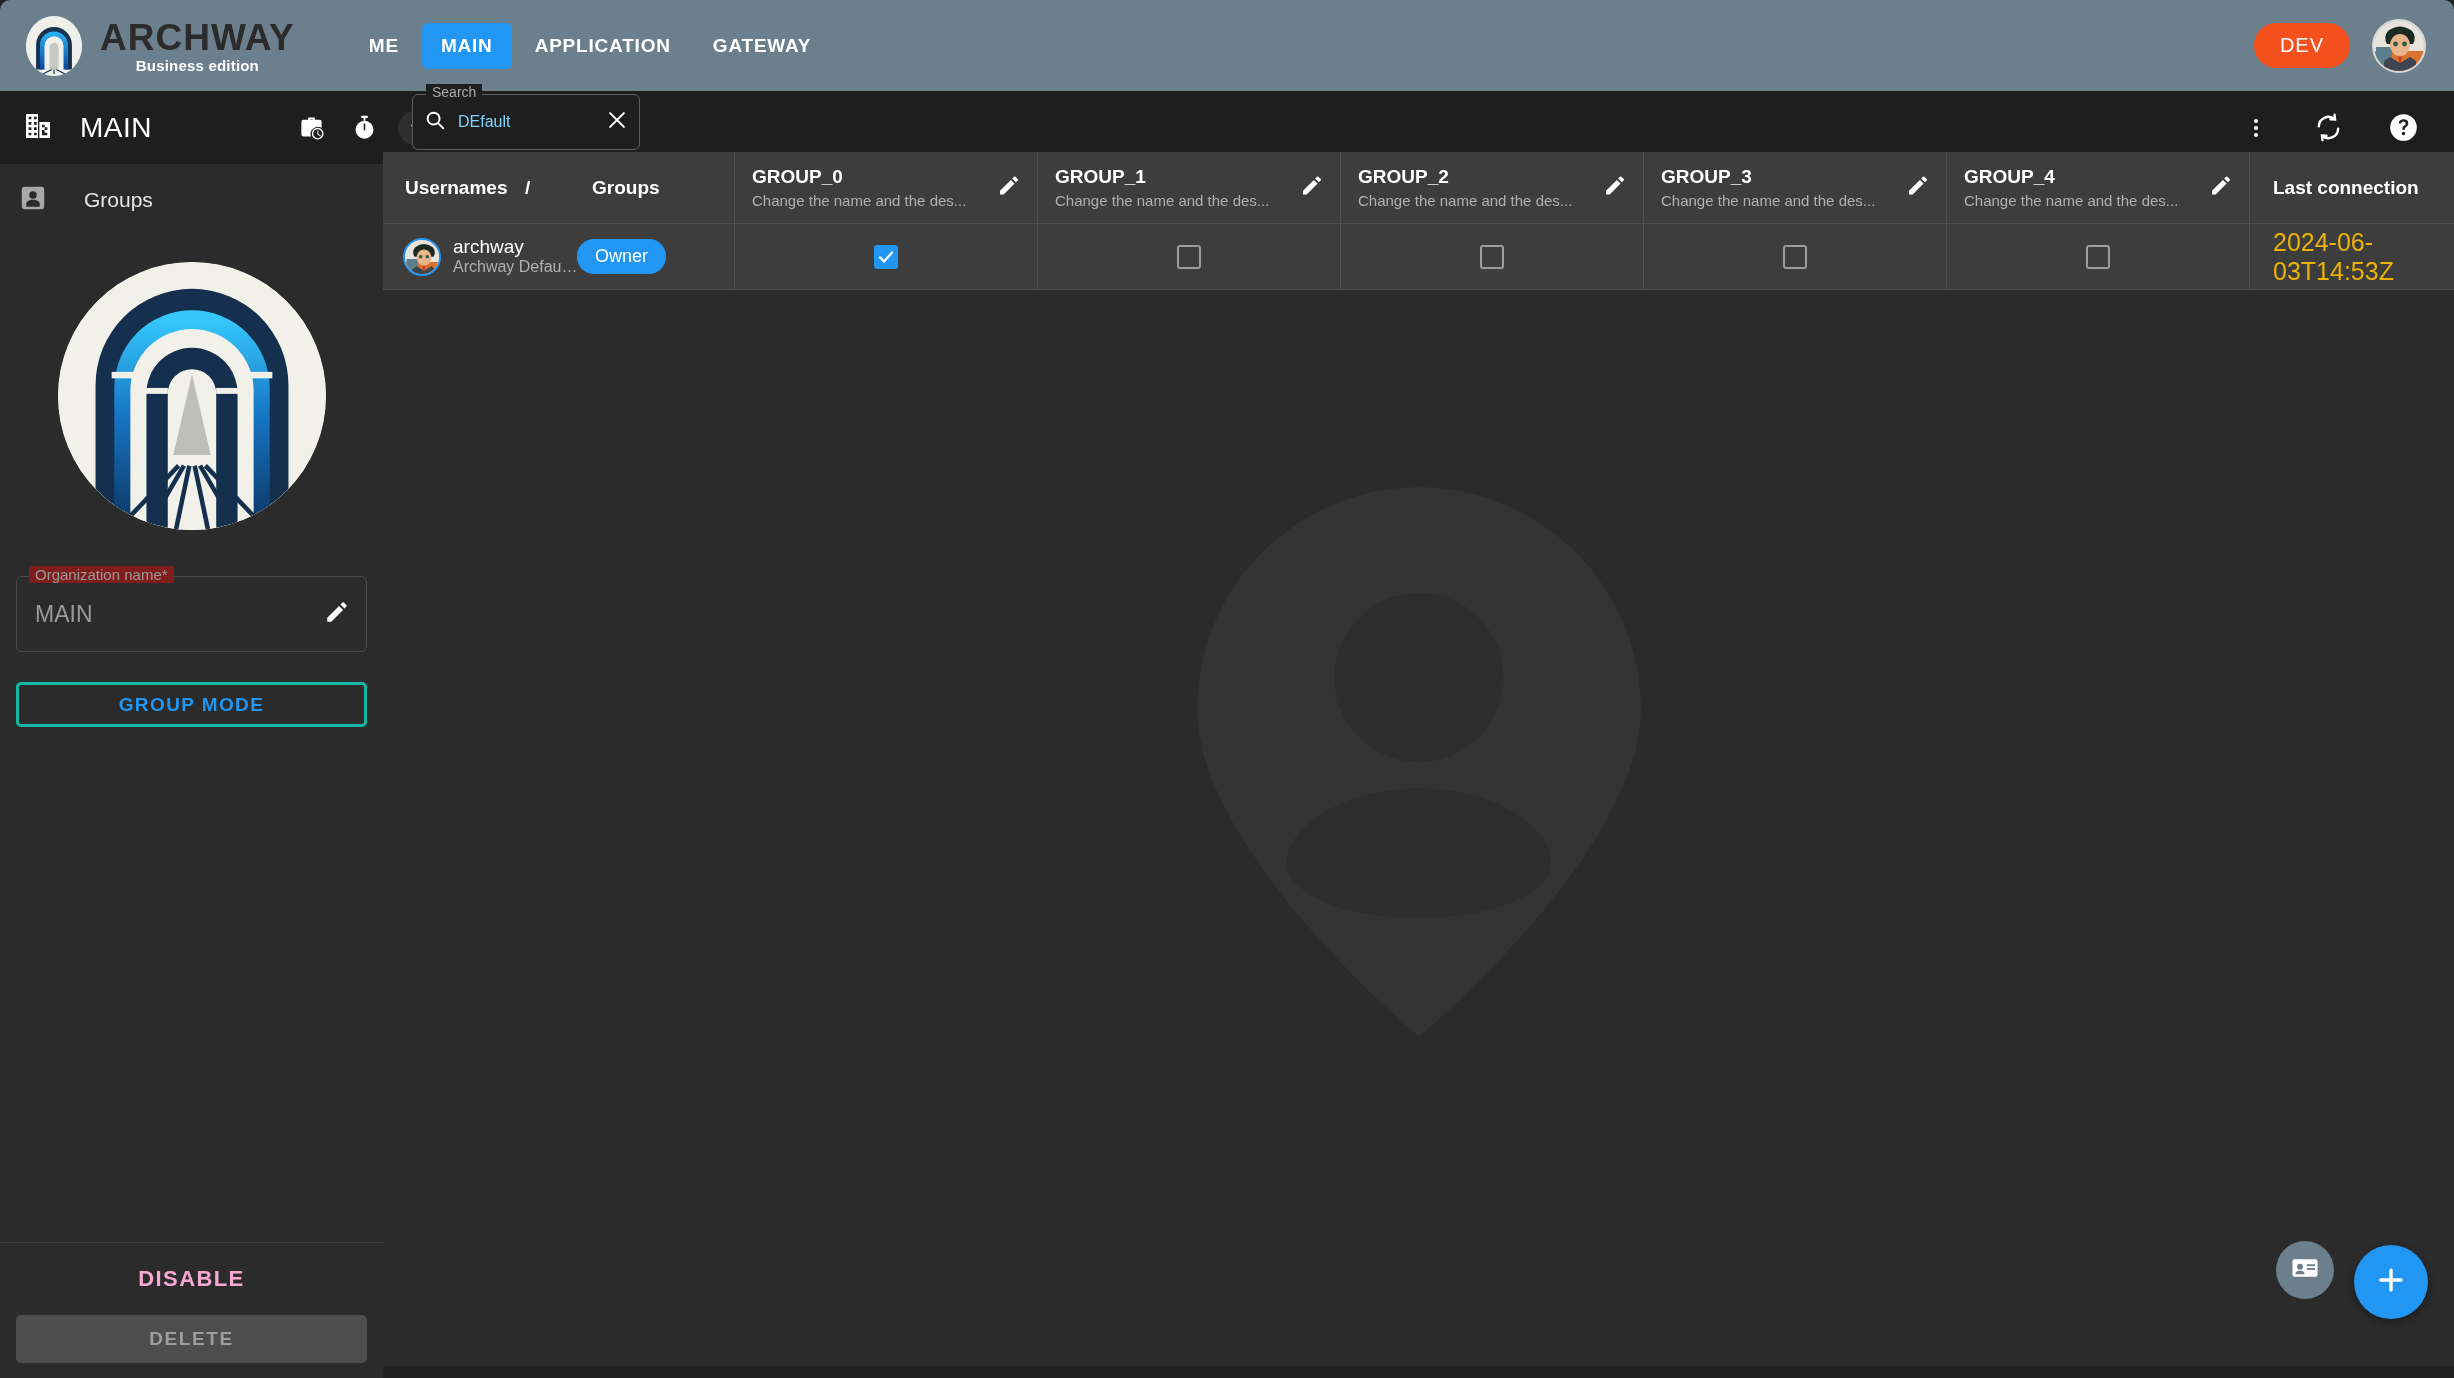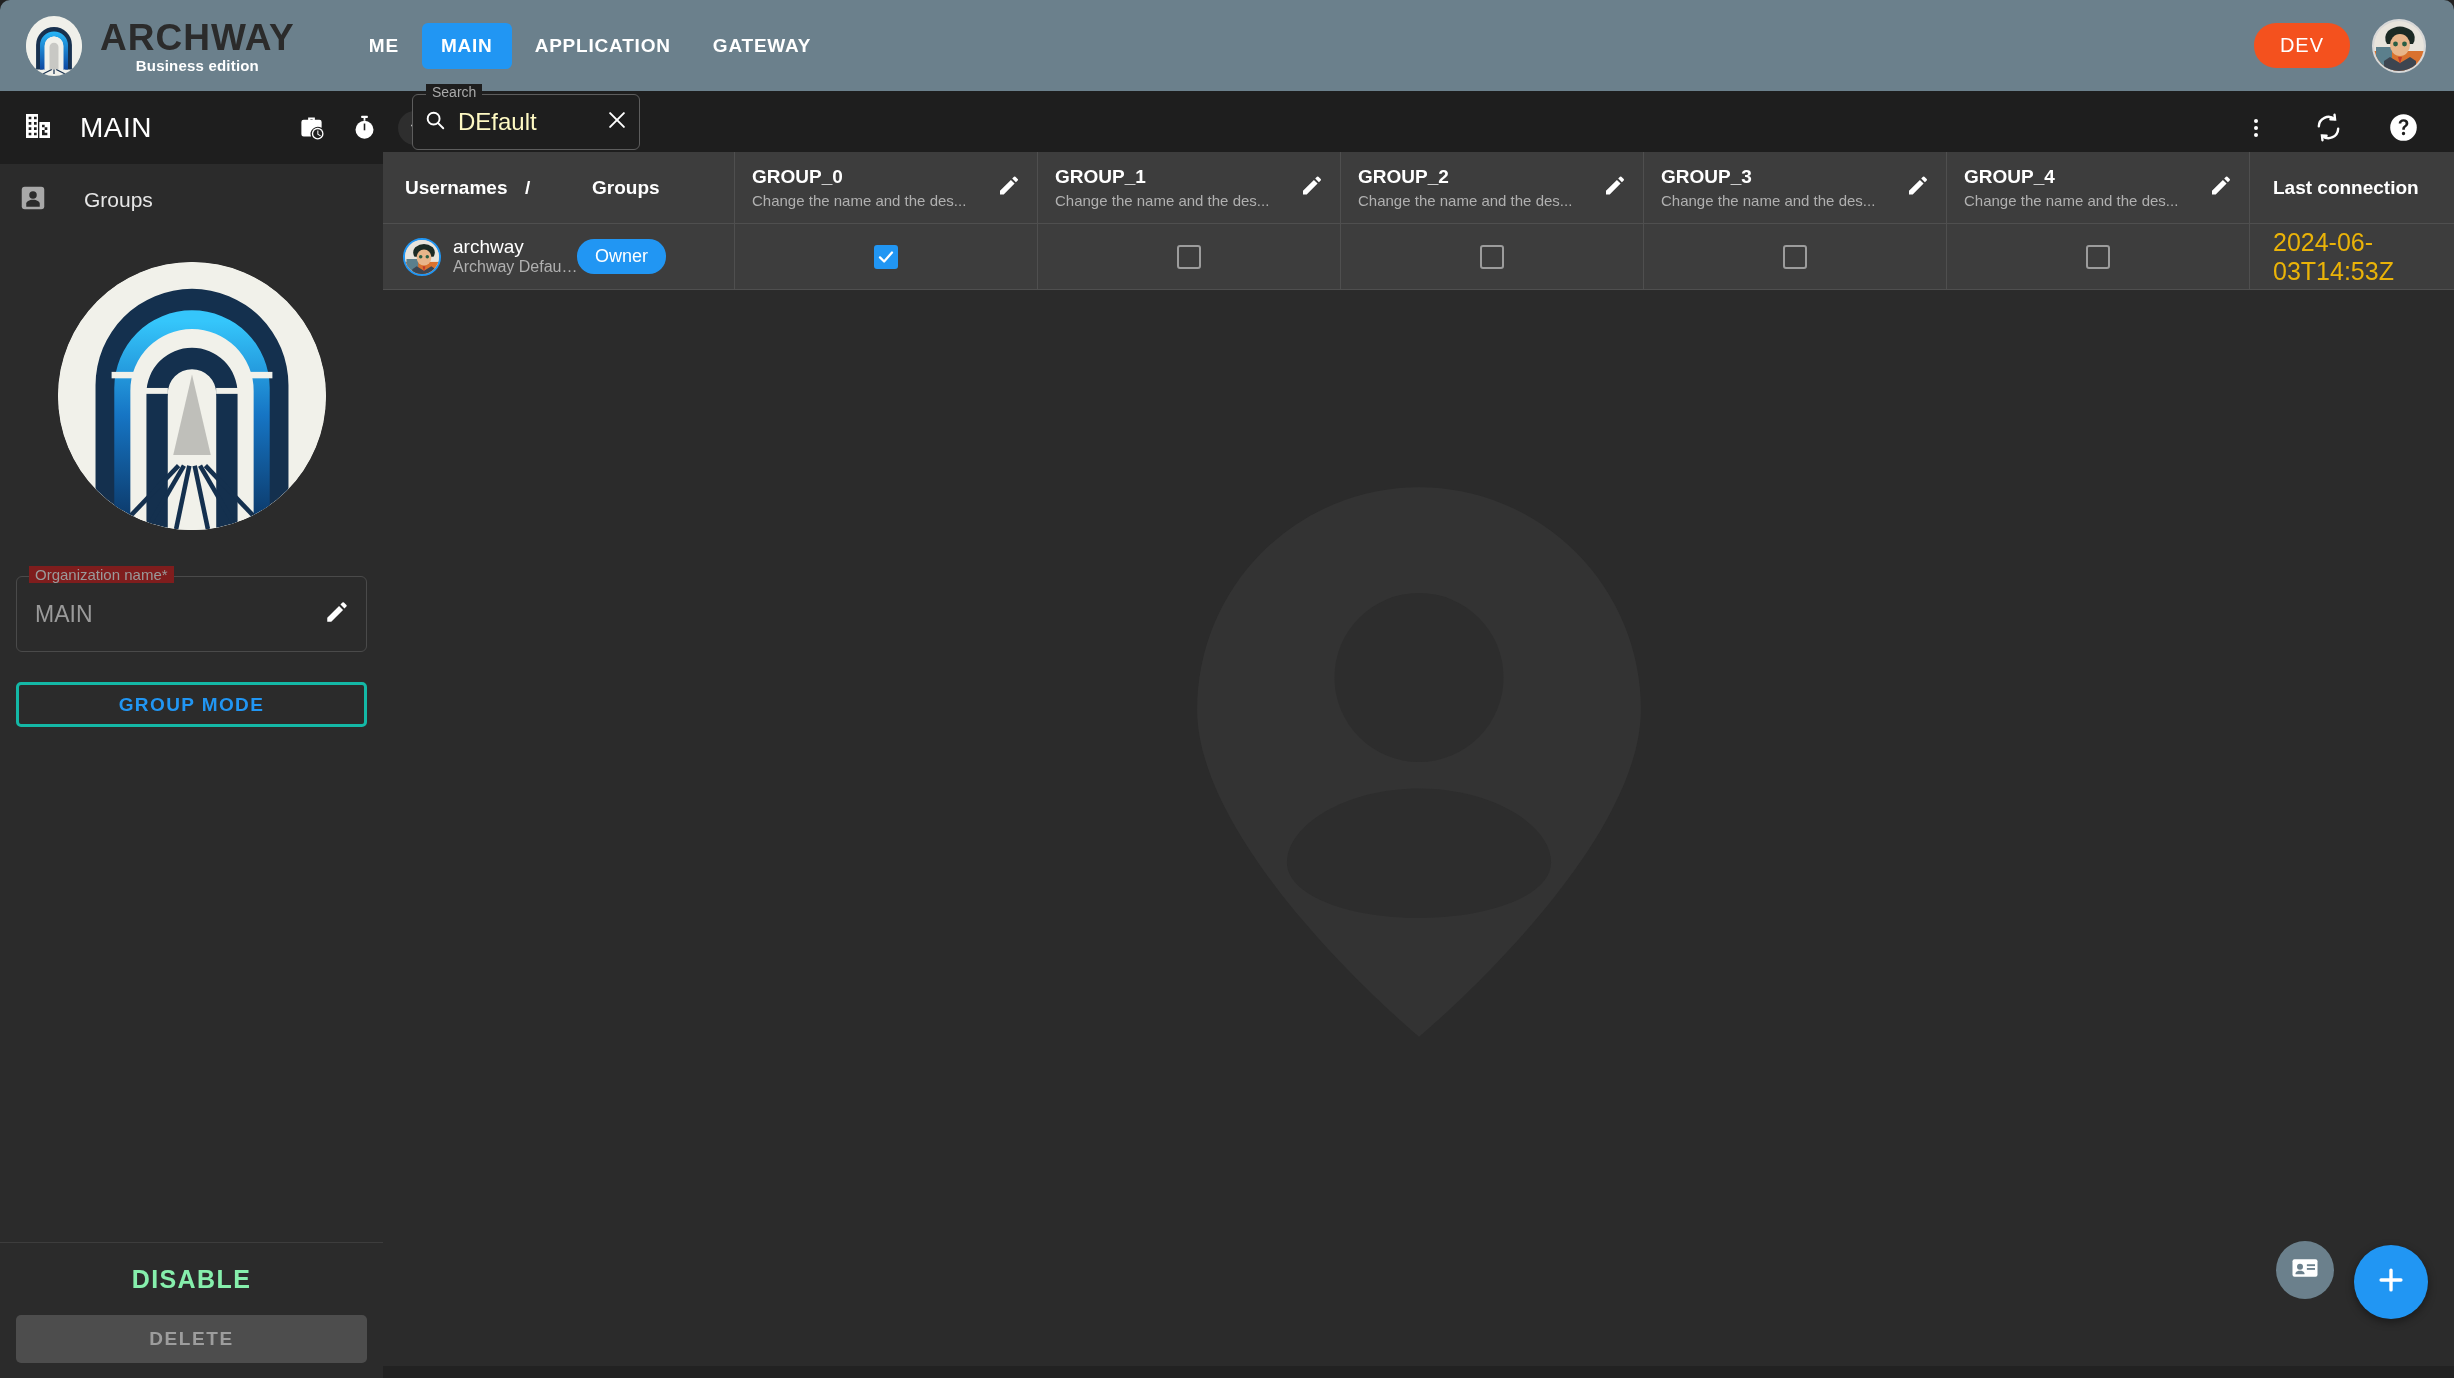--- a/index.html
+++ b/index.html
@@ -88,21 +88,21 @@
   .search-legend {
     position: absolute; left: 14px; top: -10px;
     background: #1e1e1e; padding: 0 6px;
     font-size: 14px; color: #aaaaaa;
   }
   .search-inner {
     position: absolute; left: 0; top: 0; width: 100%; height: 100%;
     display: flex; align-items: center; padding: 0 12px; gap: 12px;
   }
   .search-text {
-    font-size: 24px; color: #fef9c3; flex: 1;
+    font-size: 16px; color: #7dd3fc; flex: 1;
   }
 
   
   .sidebar {
     position: absolute; left: 0; top: 164px; width: 383px; height: 1214px;
     background: #2b2b2b;
   }
   .side-item {
     height: 72px; display: flex; align-items: center;
     padding-left: 18px; gap: 36px; cursor: pointer;
@@ -140,21 +140,21 @@
     display: flex; align-items: center; justify-content: center;
     color: #2196f3; font-size: 19px; font-weight: bold; letter-spacing: 1.4px;
     cursor: pointer;
   }
   .side-bottom {
     position: absolute; left: 0; bottom: 0; width: 100%;
     border-top: 1px solid #3d3d3d; padding: 0 16px;
   }
   .disable-btn {
     height: 72px; display: flex; align-items: center; justify-content: center;
-    color: #86efac; font-size: 25px; font-weight: bold; letter-spacing: 1.4px;
+    color: #f9a8d4; font-size: 22px; font-weight: bold; letter-spacing: 1.4px;
     cursor: pointer;
   }
   .delete-btn {
     height: 48px; margin-bottom: 15px; border-radius: 5px;
     background: #4d4d4d; display: flex; align-items: center; justify-content: center;
     color: #9d9d9d; font-size: 19px; font-weight: bold; letter-spacing: 1.6px;
     cursor: not-allowed;
   }
 
   

